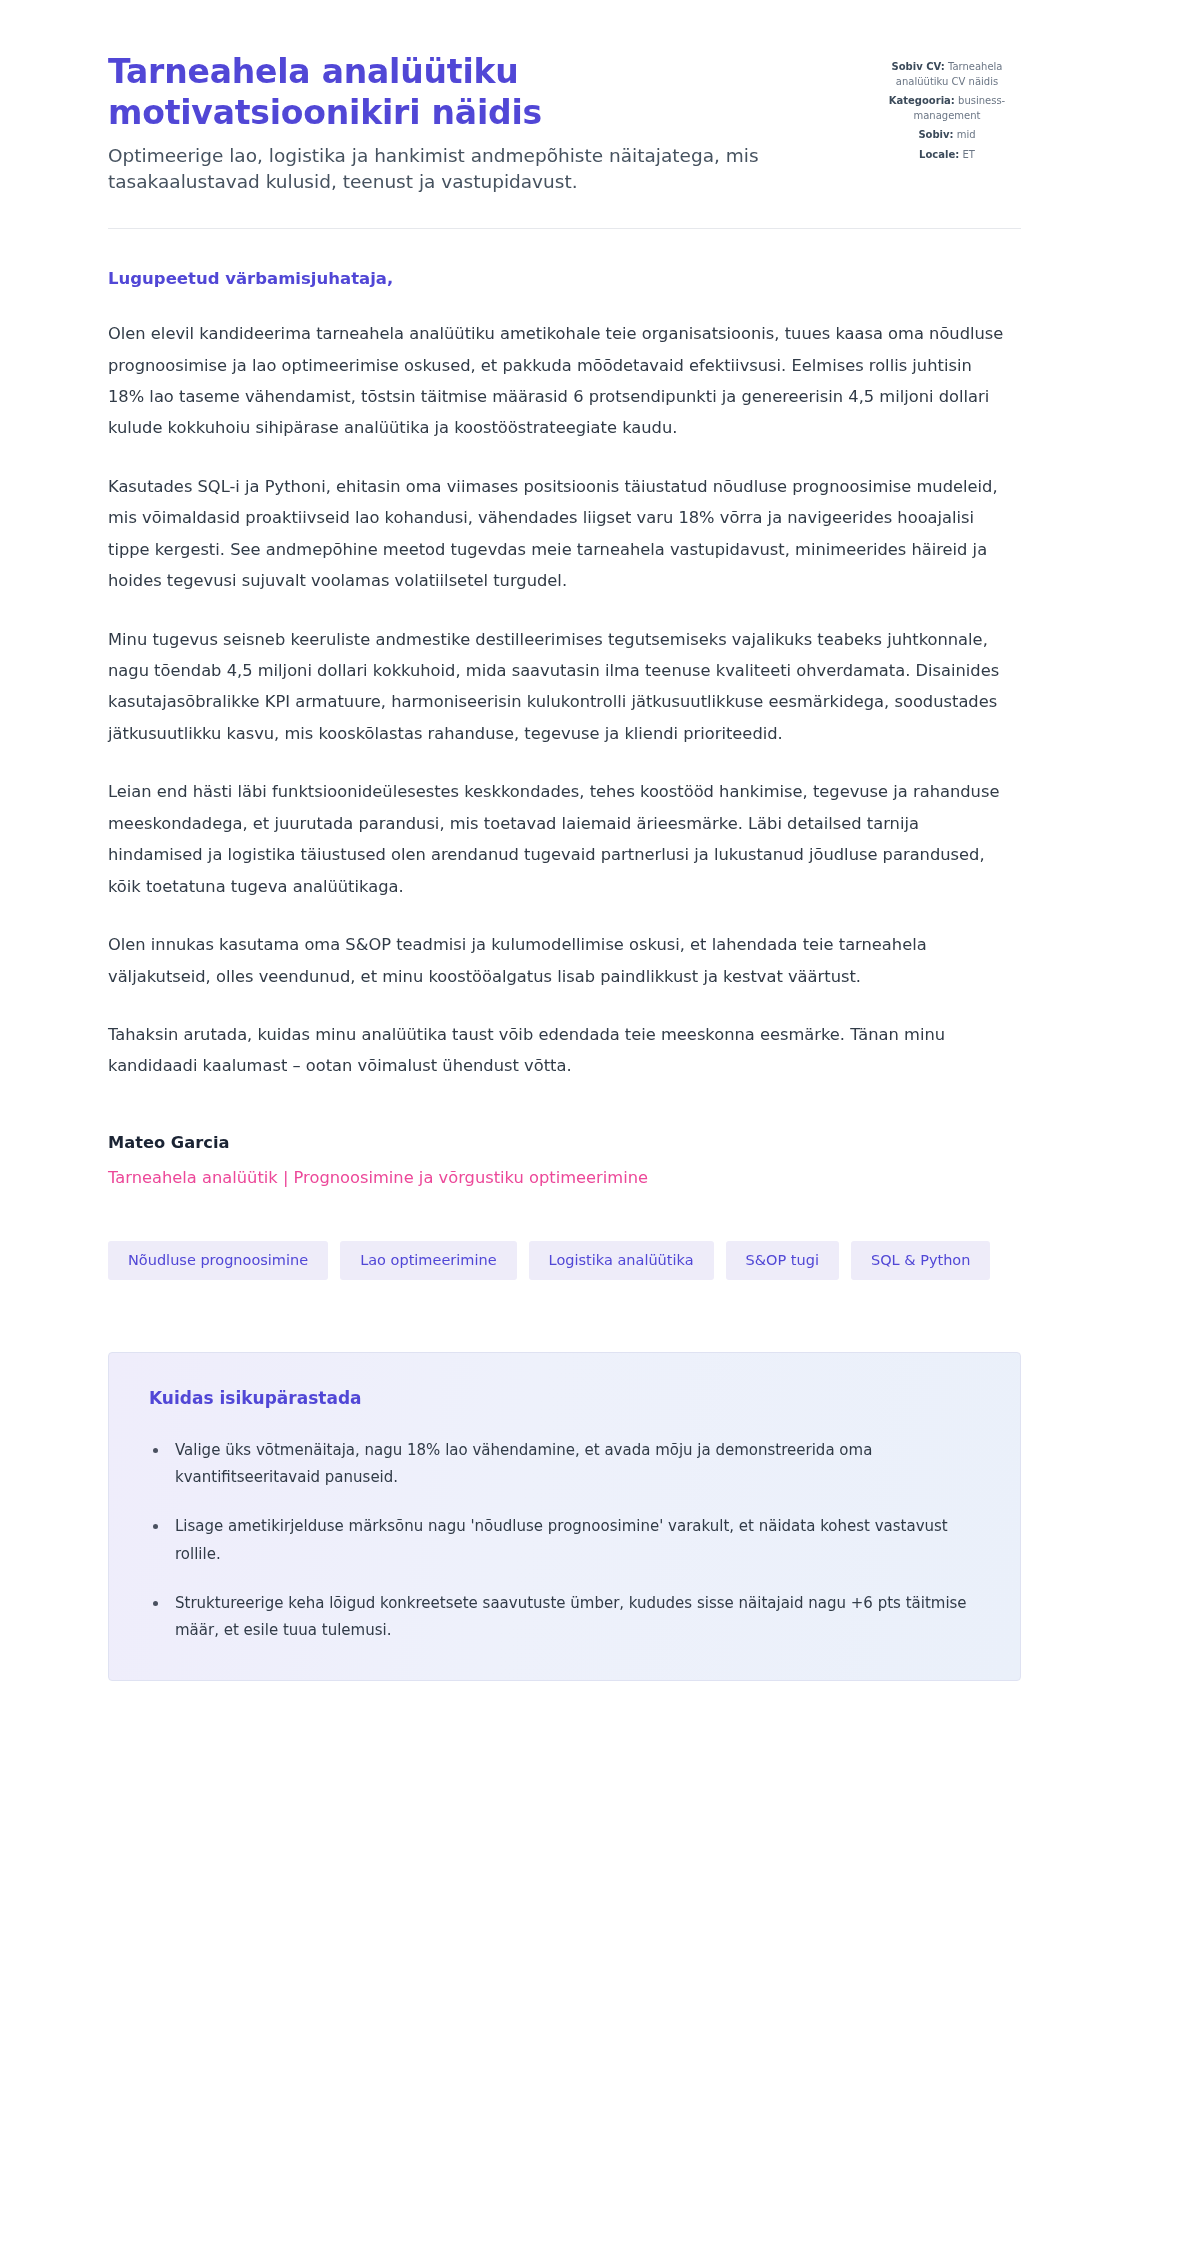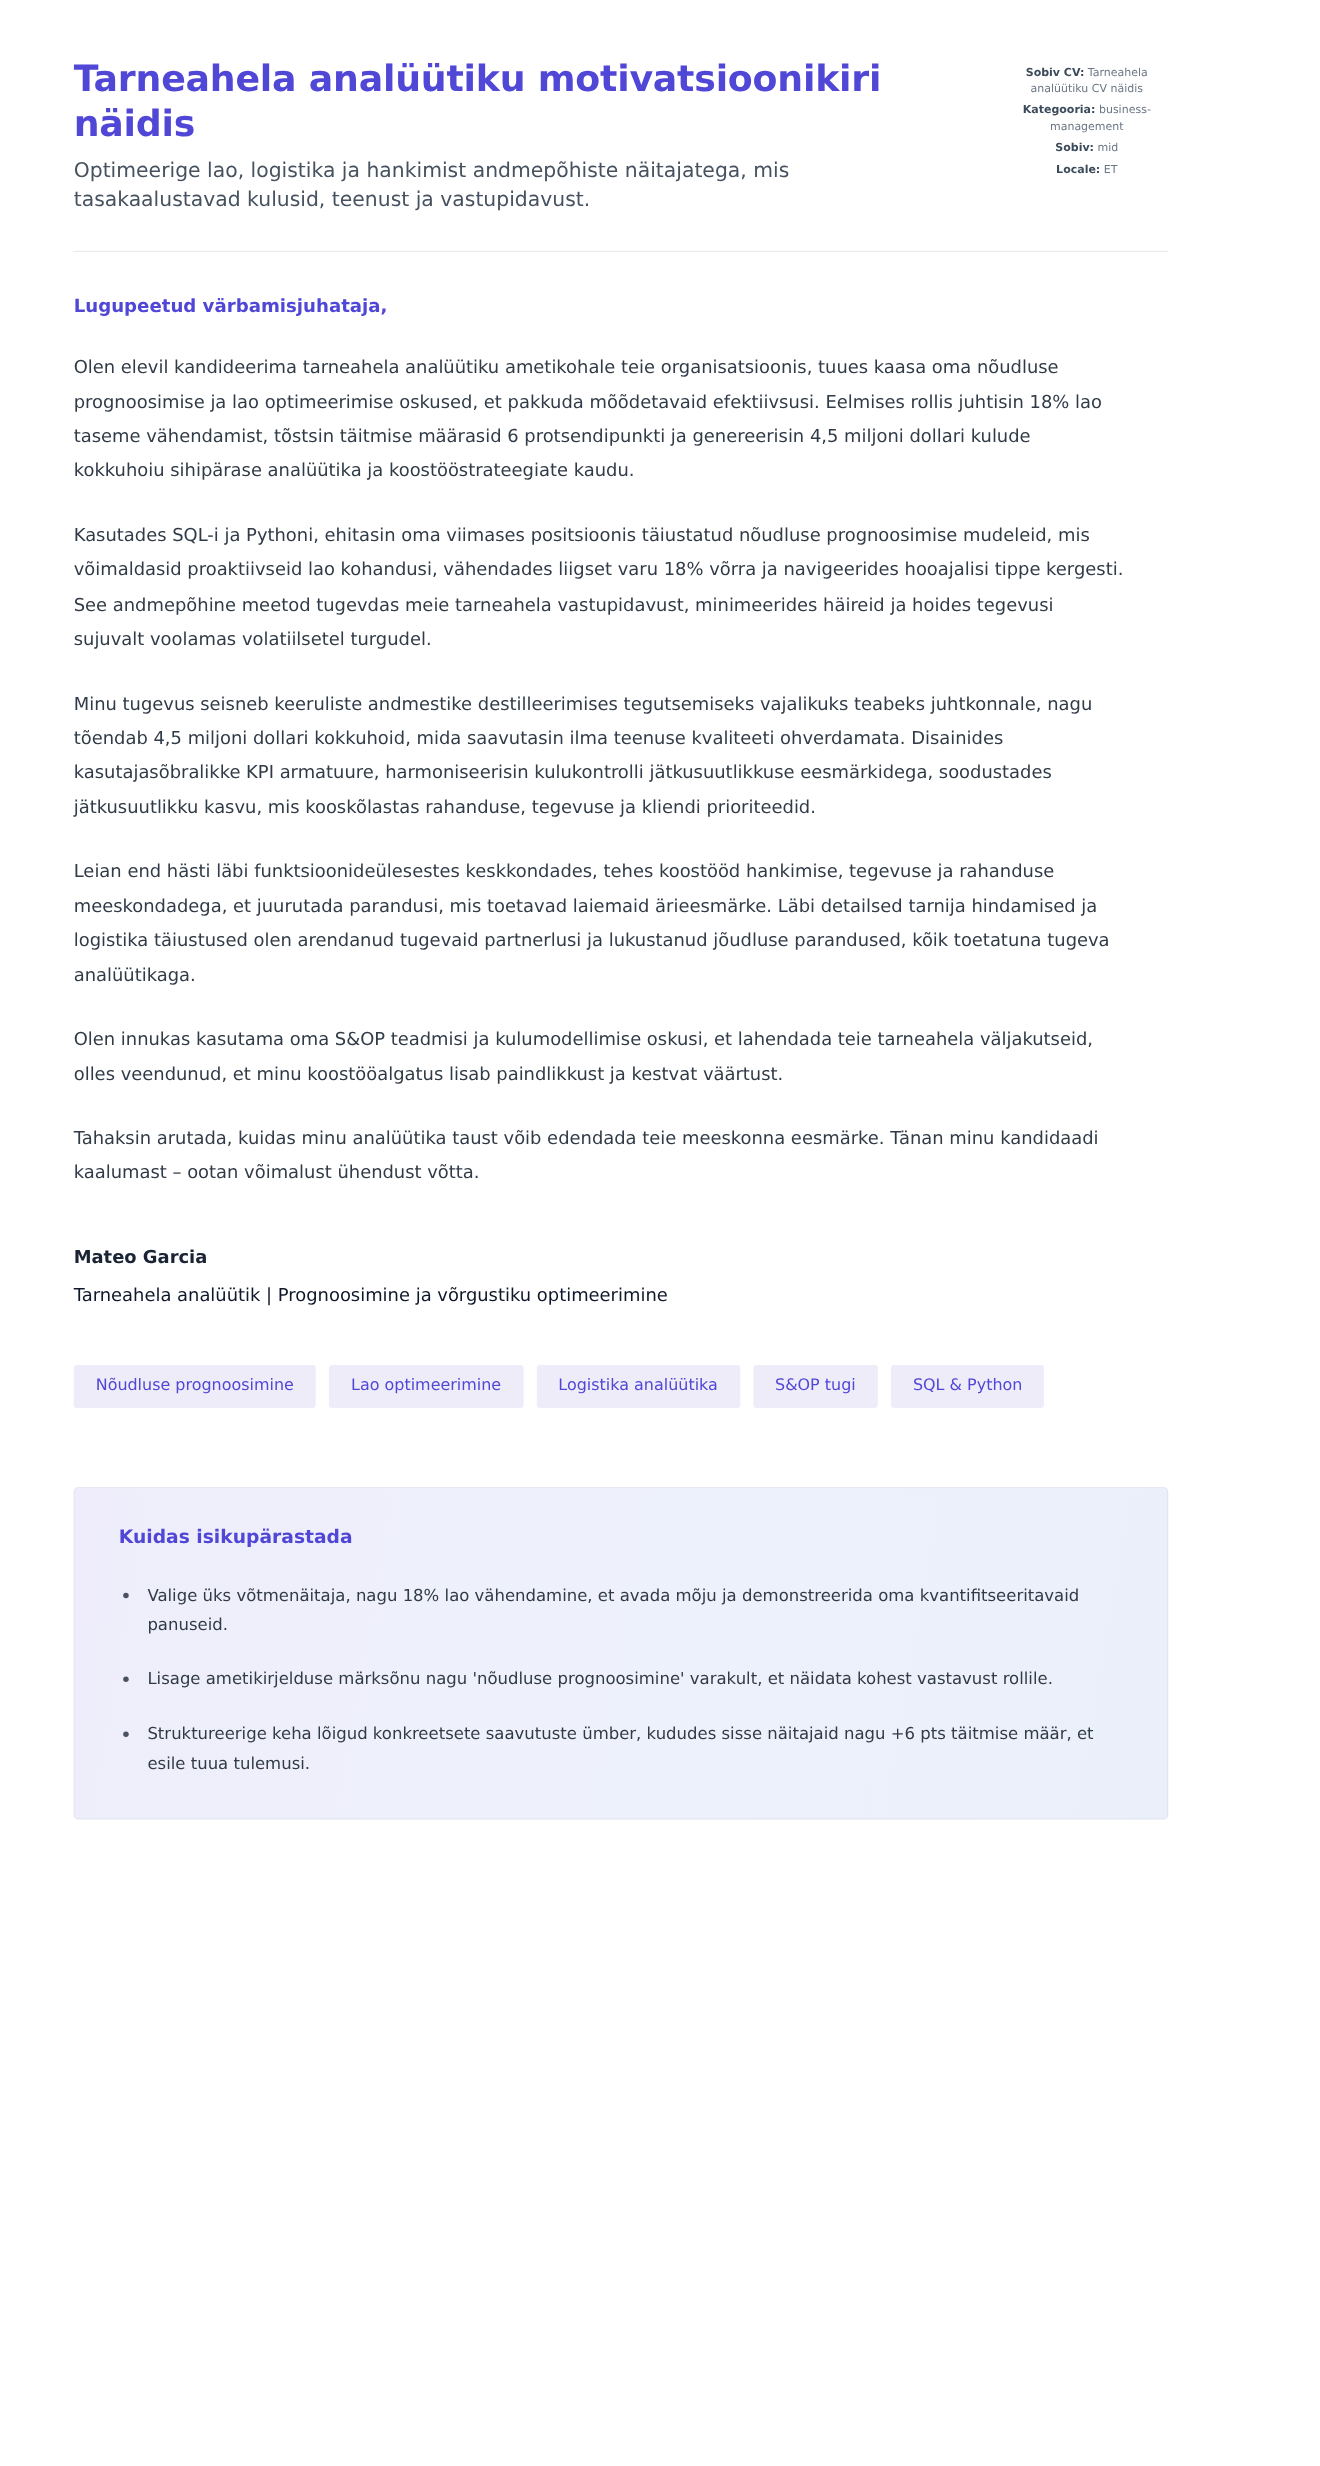--- a/index.html
+++ b/index.html
@@ -10,21 +10,21 @@
   }
   body {
     width: 1200px;
     min-height: 2242px;
     font-family: "DejaVu Sans", "Liberation Sans", sans-serif;
     color: #374151;
     -webkit-font-smoothing: antialiased;
   }
   .page {
     width: 1129px;
-    padding: 0 67px;
+    padding: 0 108px;
   }
 
   
   .header {
     display: flex;
     align-items: flex-start;
     justify-content: space-between;
     padding-top: 52px;
     gap: 40px;
   }
@@ -91,21 +91,21 @@
   .sig-name {
     margin: 0 0 10px 0;
     font-size: 16.3px;
     font-weight: bold;
     color: #1b2434;
     line-height: 1.5;
   }
   .sig-role {
     margin: 0;
     font-size: 16.3px;
-    color: #0f172a;
+    color: #ec4899;
     line-height: 1.6;
   }
 
   
   .tags {
     display: flex;
     flex-wrap: wrap;
     gap: 12px;
     padding-top: 50px;
   }

